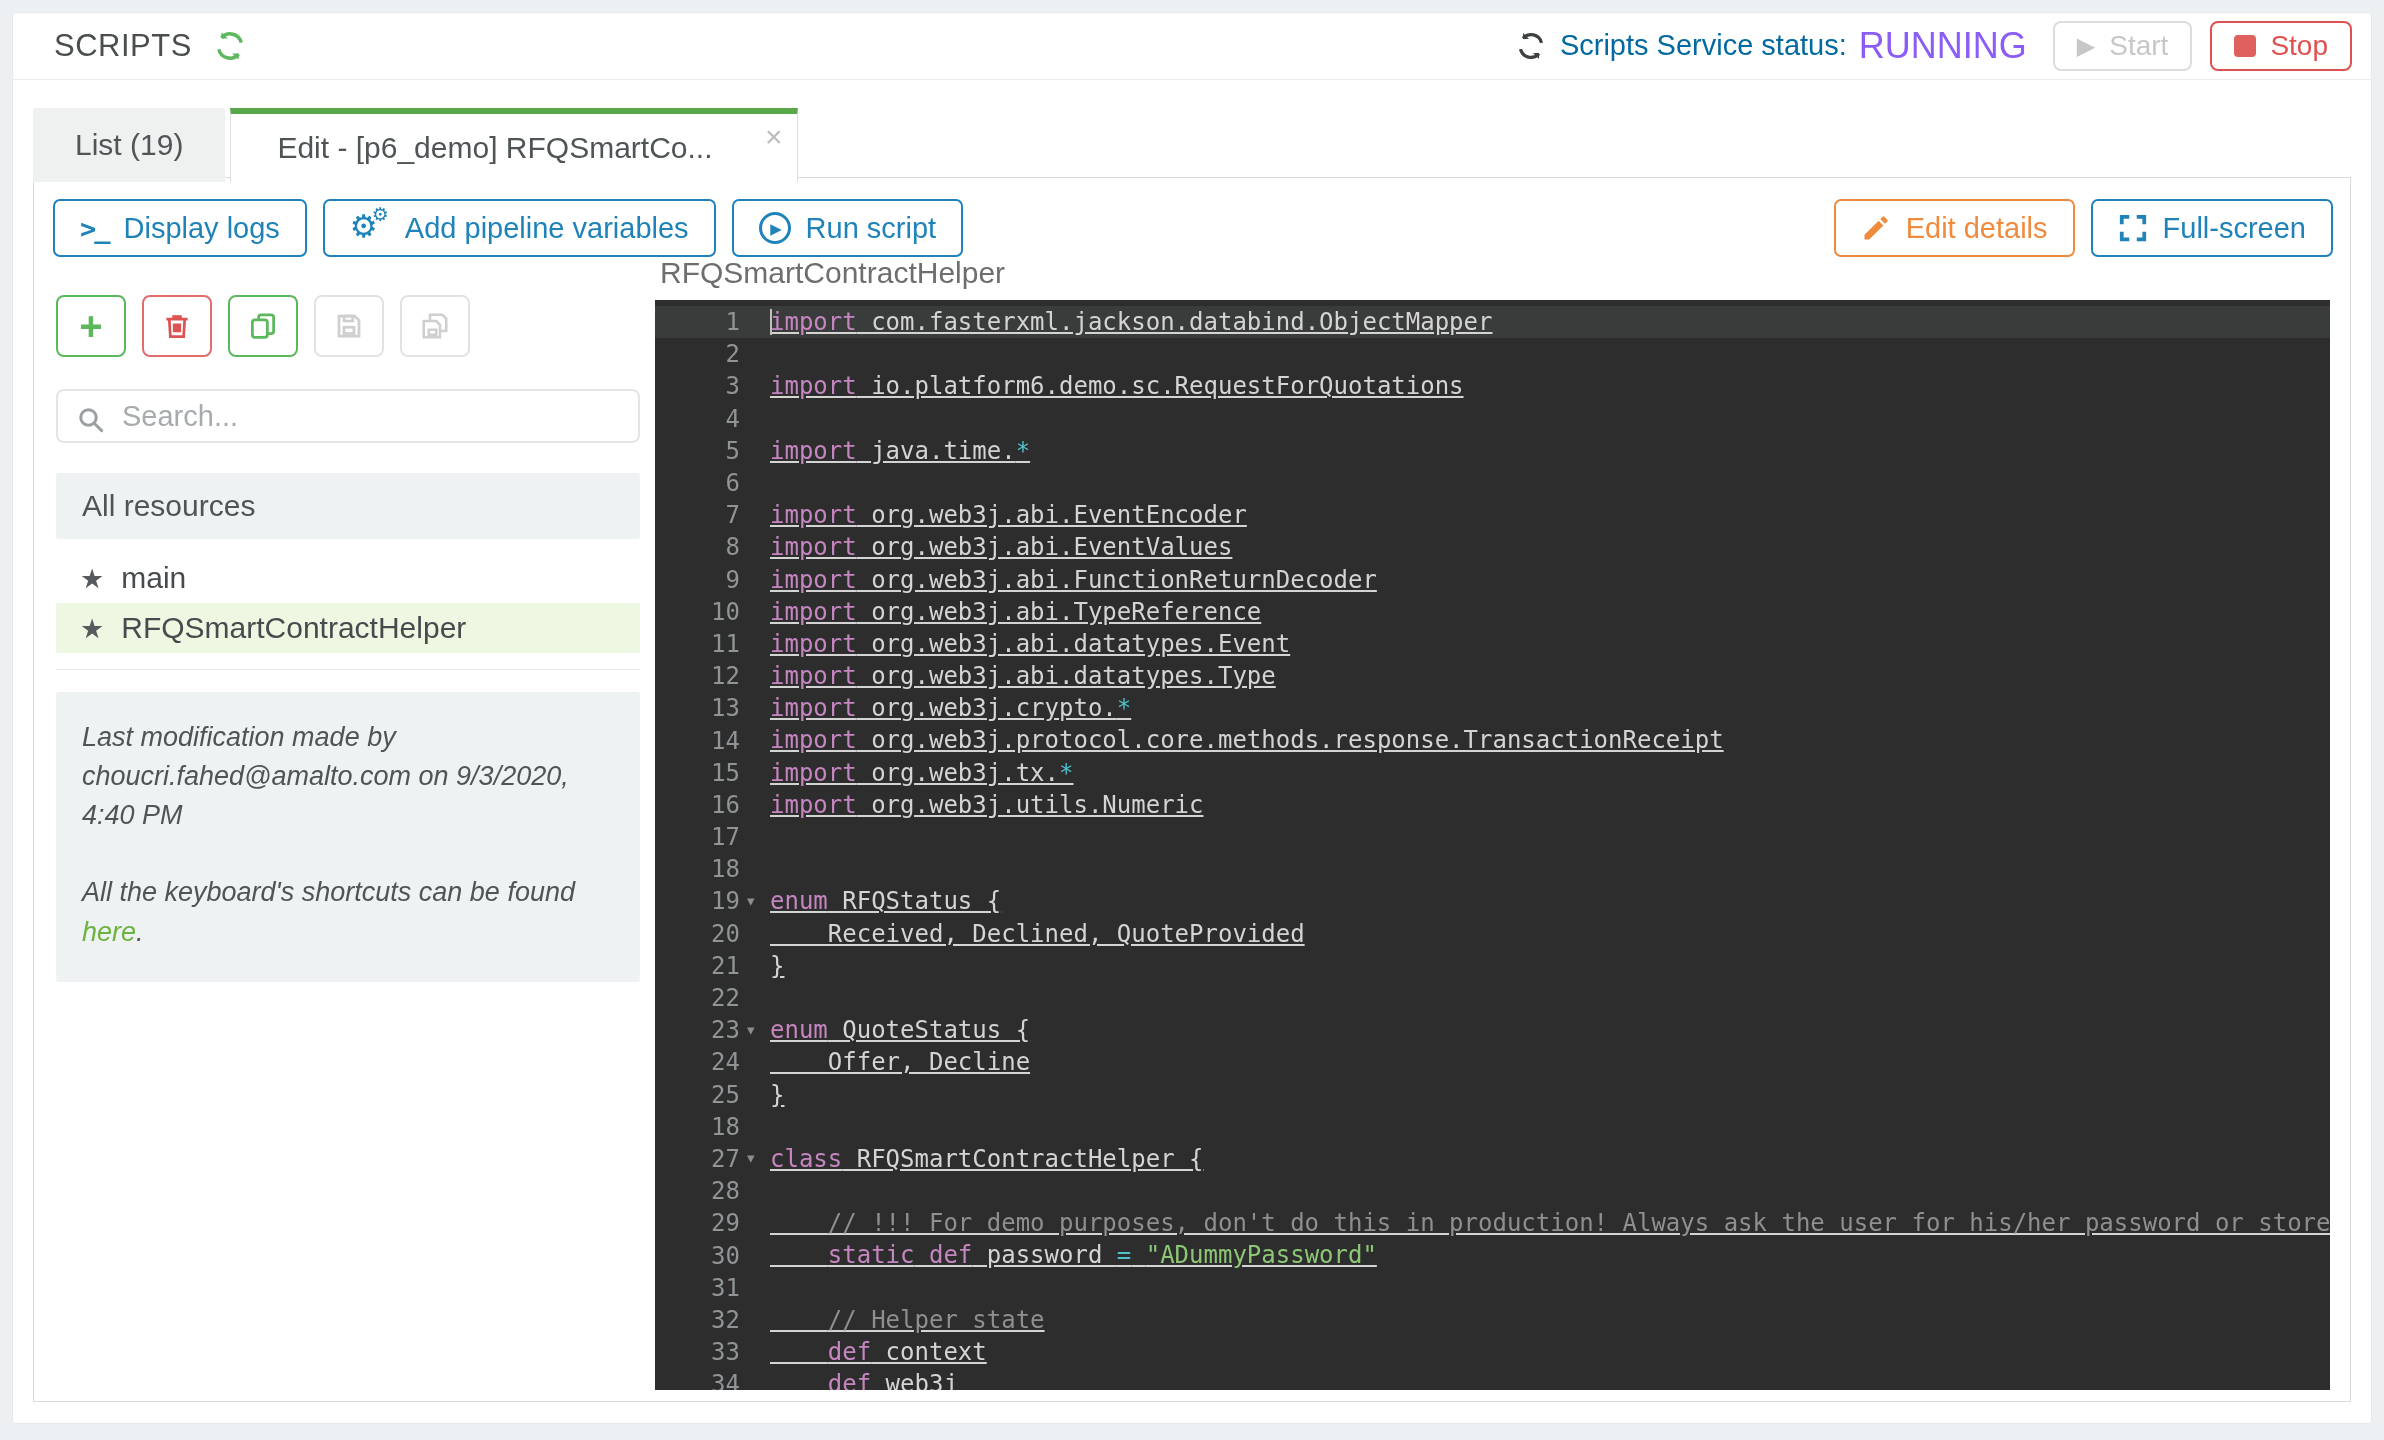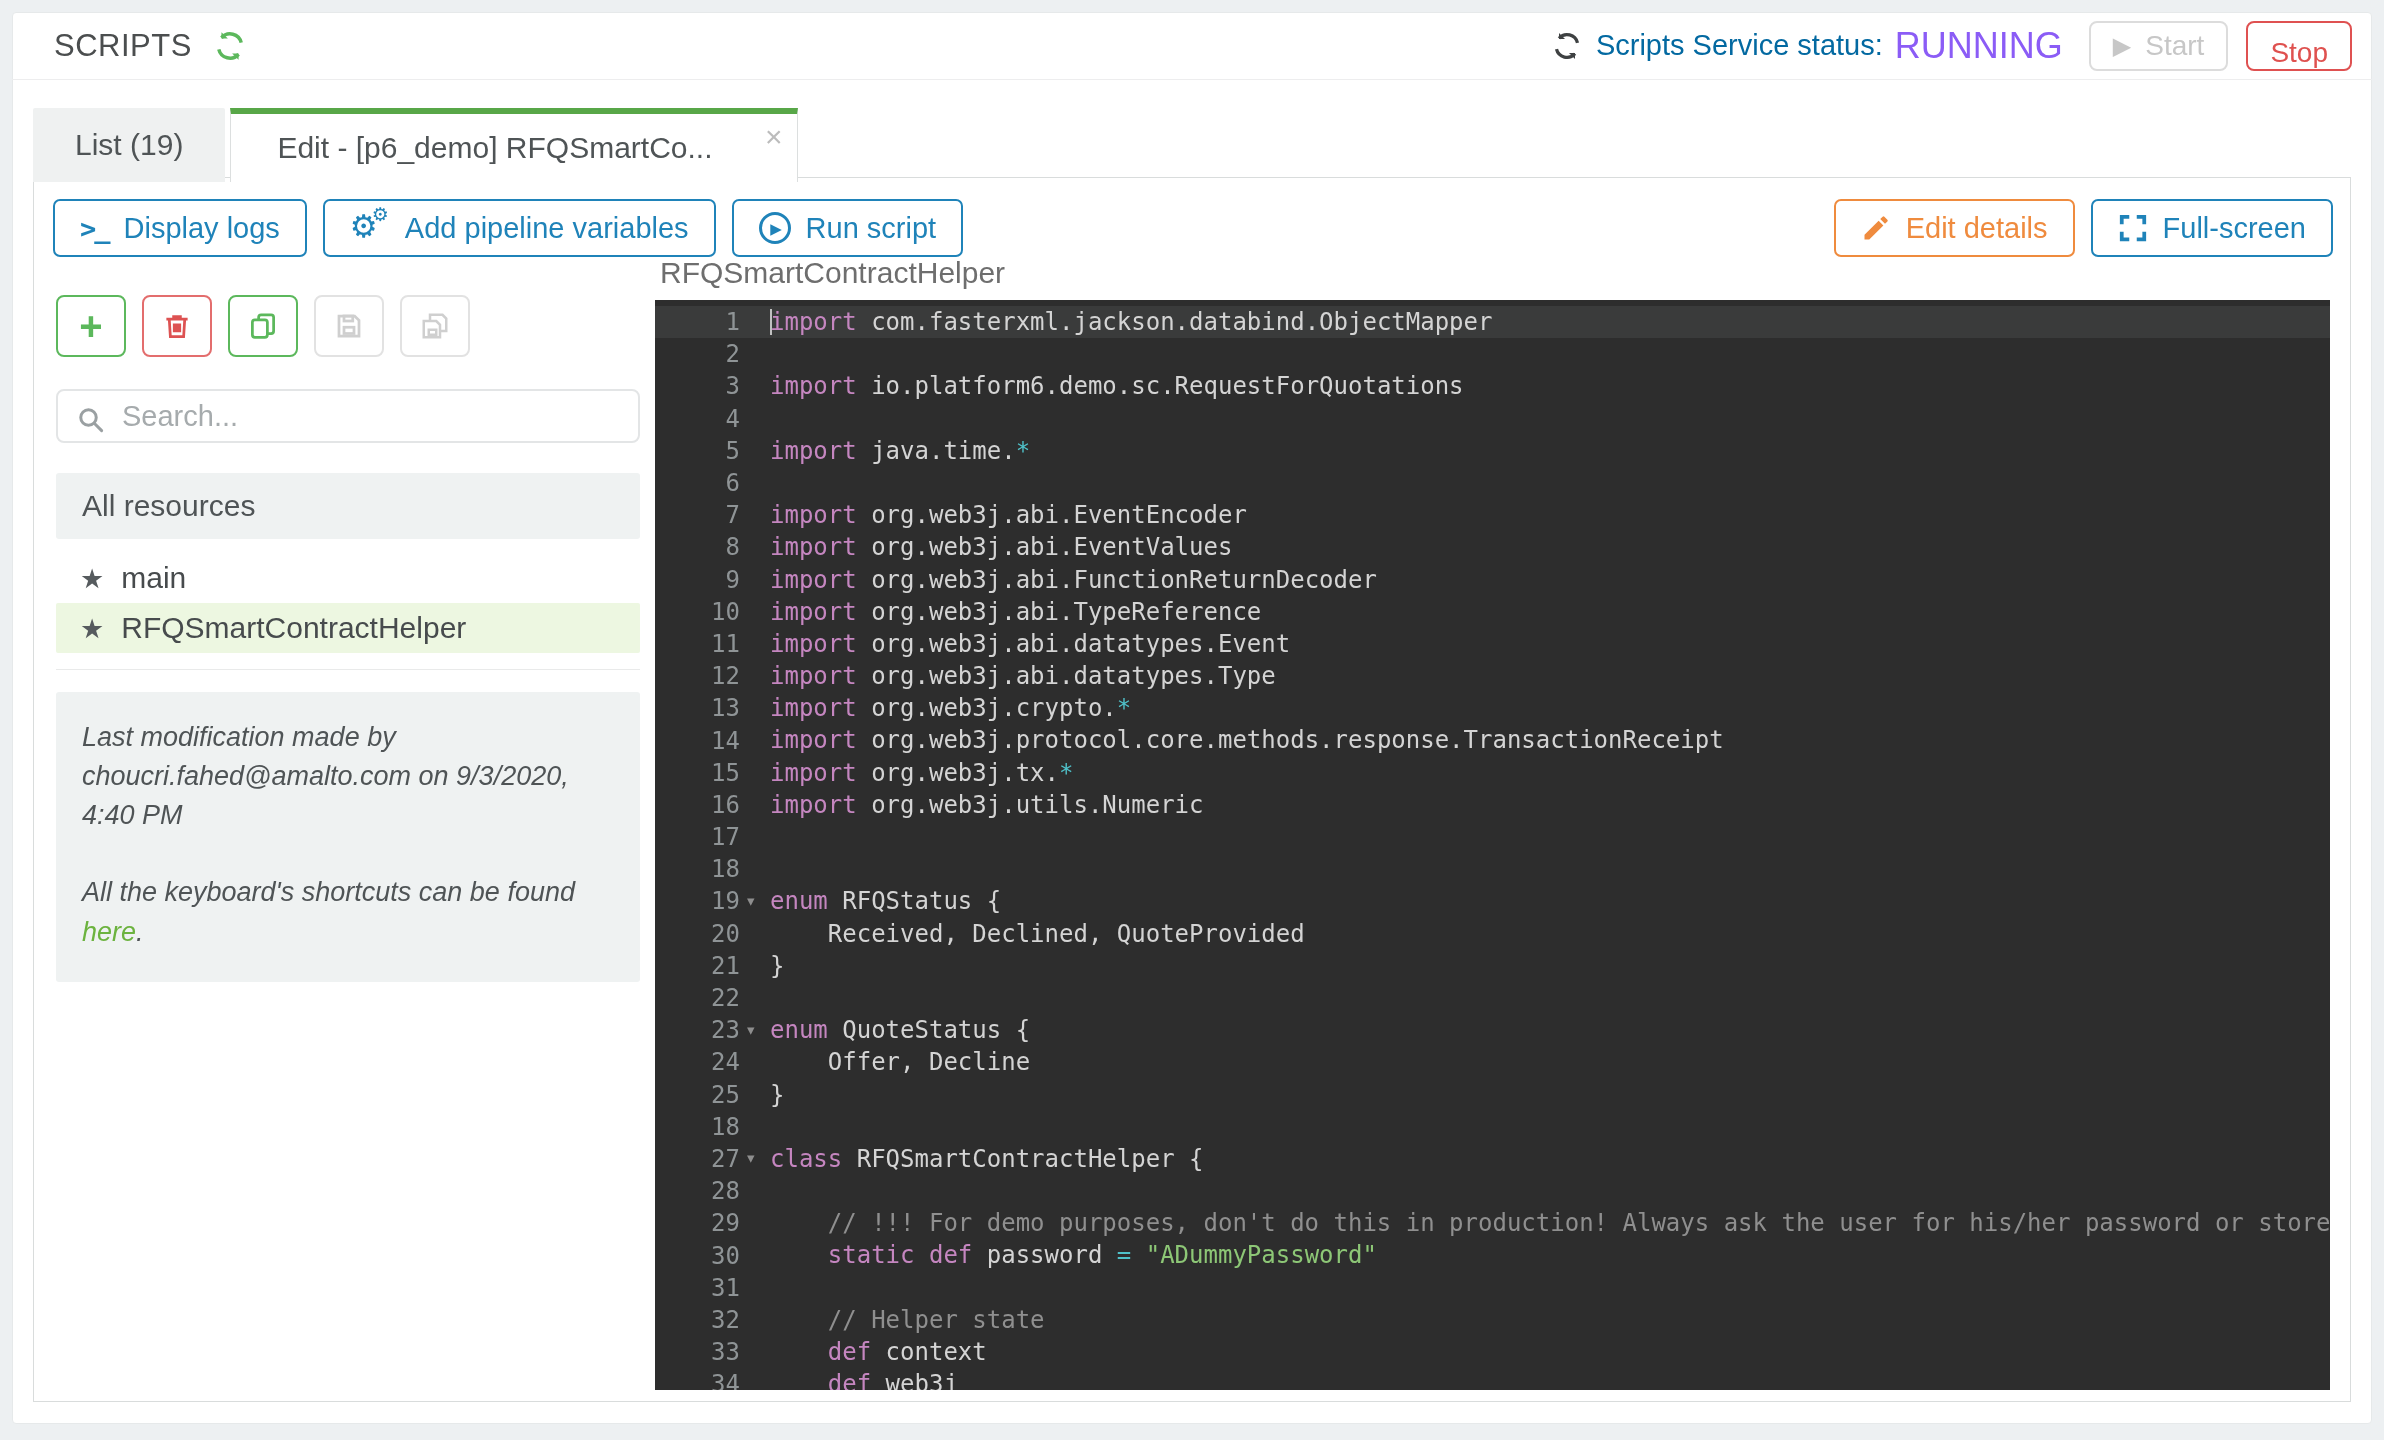--- a/index.html
+++ b/index.html
@@ -16,21 +16,21 @@
                 border-bottom:1px solid #ededee; }
   .app-title { font-size:31px; color:#4b4e4f; letter-spacing:0.5px; }
   .hdr-refresh { margin-left:22px; color:#5cb85c; display:flex; }
   .hdr-right { margin-left:auto; display:flex; align-items:center; }
   .hdr-refresh-dark { color:#3e4142; display:flex; margin-right:14px; }
   .status-label { font-size:29px; color:#0369a1; }
   .status-value { font-size:36px; color:#8b5cf6; margin-left:12px; }
   .svc-btn { display:inline-flex; align-items:center; gap:14px; height:50px; padding:0 22px;
              border-radius:8px; background:#fff; font-size:28px; }
   .svc-btn.start { border:2px solid #dcdcdc; color:#c7c7c7; margin-left:26px; }
-  .svc-btn.stop  { border:2px solid #df5151; color:#df514f; margin-left:18px;flex-direction:column; }
+  .svc-btn.stop  { border:2px solid #df5151; color:#df514f; margin-left:18px; }
   .stop-square { width:22px; height:22px; background:#e0605e; border-radius:4px; display:inline-block; }
   .play-tri { font-size:24px; line-height:1; }
 
   
   .tabbar { position:absolute; left:33px; top:108px; height:74px; display:flex; z-index:3; }
   .tab { font-size:30px; color:#4f5456; display:flex; align-items:center; }
   .tab.inactive { background:#eff1f1; padding:0 42px; margin-right:5px; border-radius:2px 2px 0 0; }
   .tab.active { background:#fff; border-top:6px solid #58a748; border-left:1px solid #dcdfdf;
                 border-right:1px solid #dcdfdf; padding:0 84px 0 46px; position:relative; }
   .tab-close { position:absolute; right:14px; top:8px; font-size:30px; color:#bcbcbc;
@@ -88,21 +88,21 @@
   .editor-title { position:absolute; left:660px; top:256px; font-size:30px; color:#6e6e6e; z-index:2; }
   .editor { position:absolute; left:655px; top:300px; width:1675px; height:1090px;
             background:#2d2d2d; overflow:hidden; padding-top:6px; z-index:2; }
   .cl { display:flex; height:32.2px; align-items:center; position:relative; }
   .cl.active { background:#3a3b3b; }
   .g-num { width:85px; flex:none; text-align:right; color:#8f9496;
            font-family:"DejaVu Sans Mono", monospace; font-size:24px; }
   .g-caret { width:30px; flex:none; padding-left:7px; color:#8e8e8e; font-size:15px; line-height:1;
              font-family:"DejaVu Sans", sans-serif; }
   .code { white-space:pre; font-family:"DejaVu Sans Mono", monospace; font-size:24px;
-          line-height:32.2px; color:#d4d4d4; }
+          line-height:32.2px; color:#d4d4d4;text-decoration:underline; }
   .tk-kw { color:#c586c0; } .tk-pl { color:#d4d4d4; } .tk-cy { color:#4fc1c9; }
   .tk-st { color:#8dc776; } .tk-cm { color:#8f8f8f; }
   .cursor { position:absolute; left:115px; top:3px; width:2px; height:26px; background:#c0c0c0; }
 
   svg { display:block; }
 </style>
 </head>
 <body>
 
 <div id="app">

